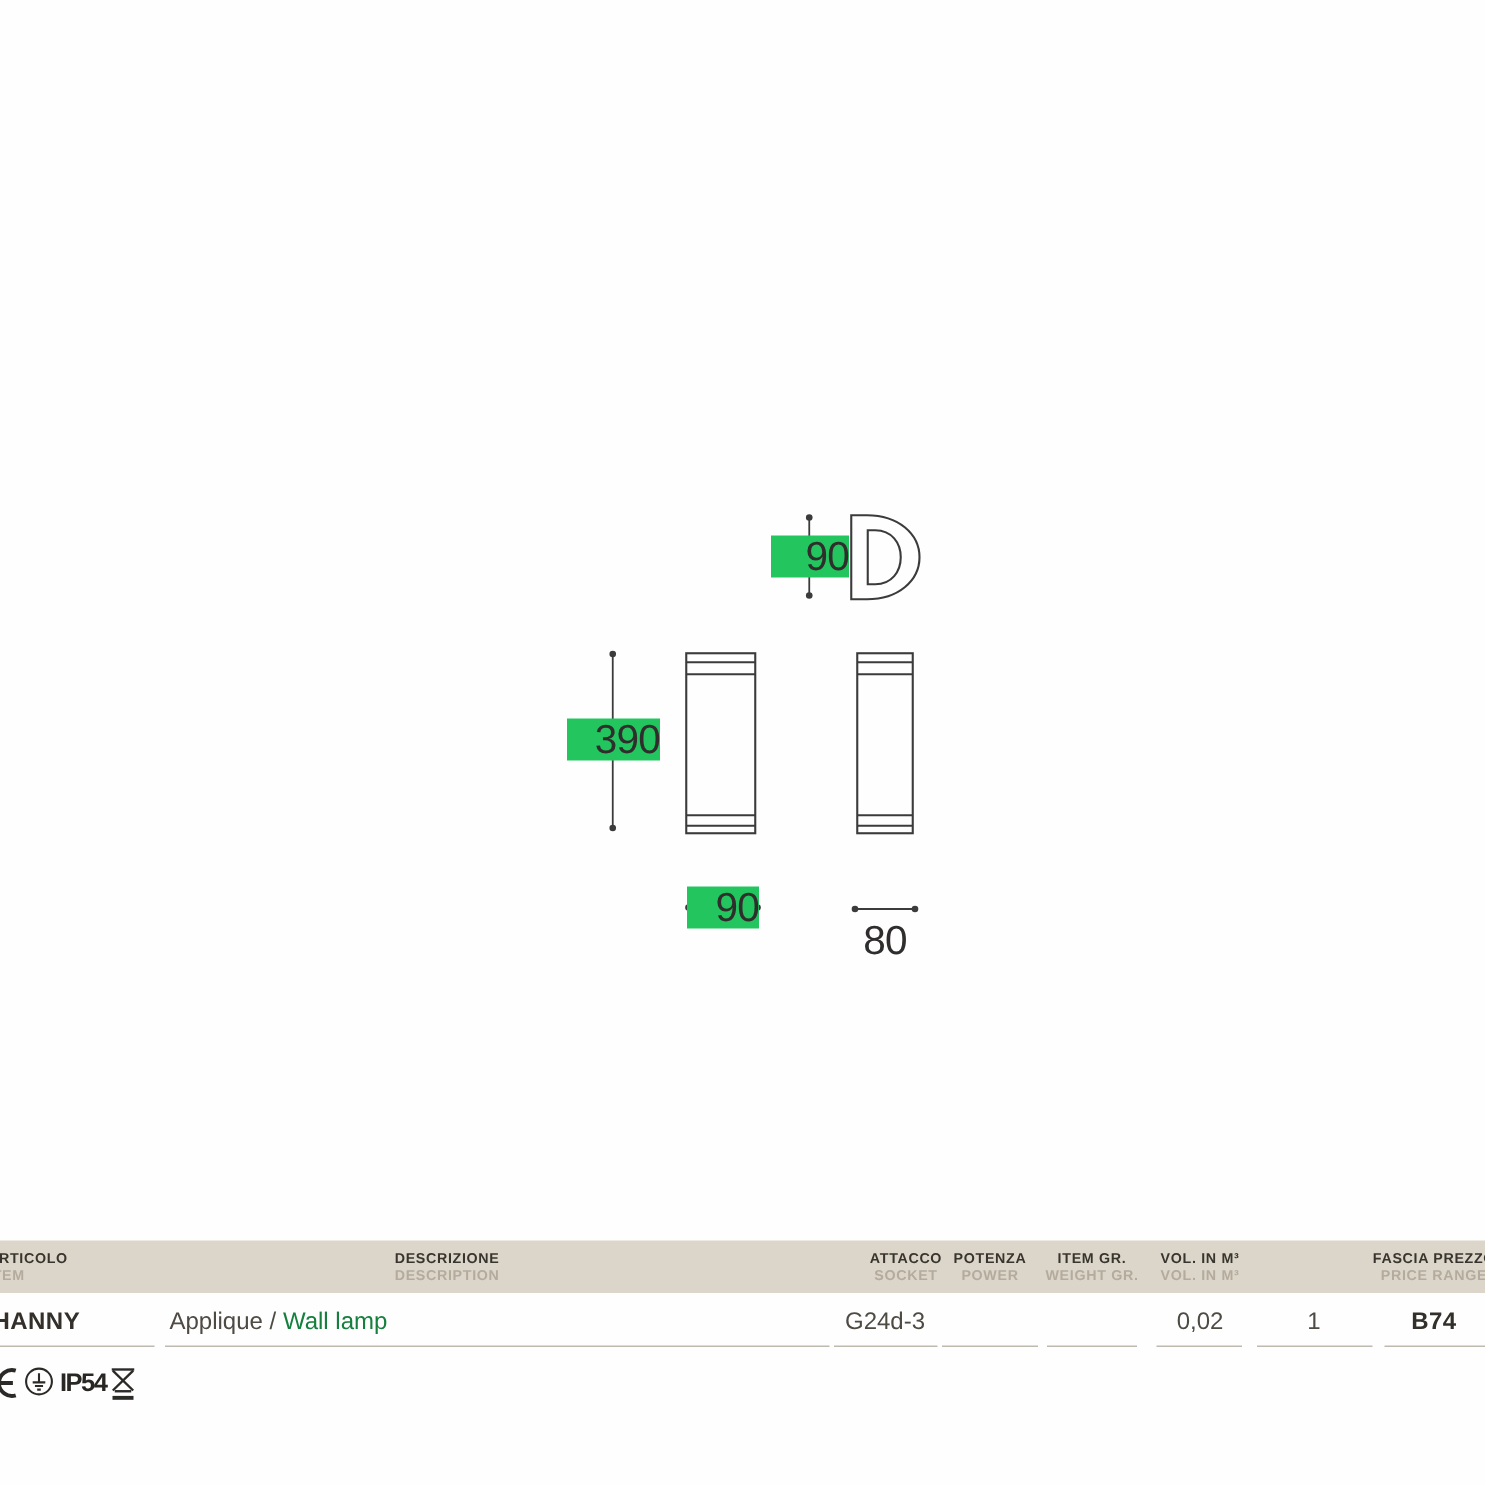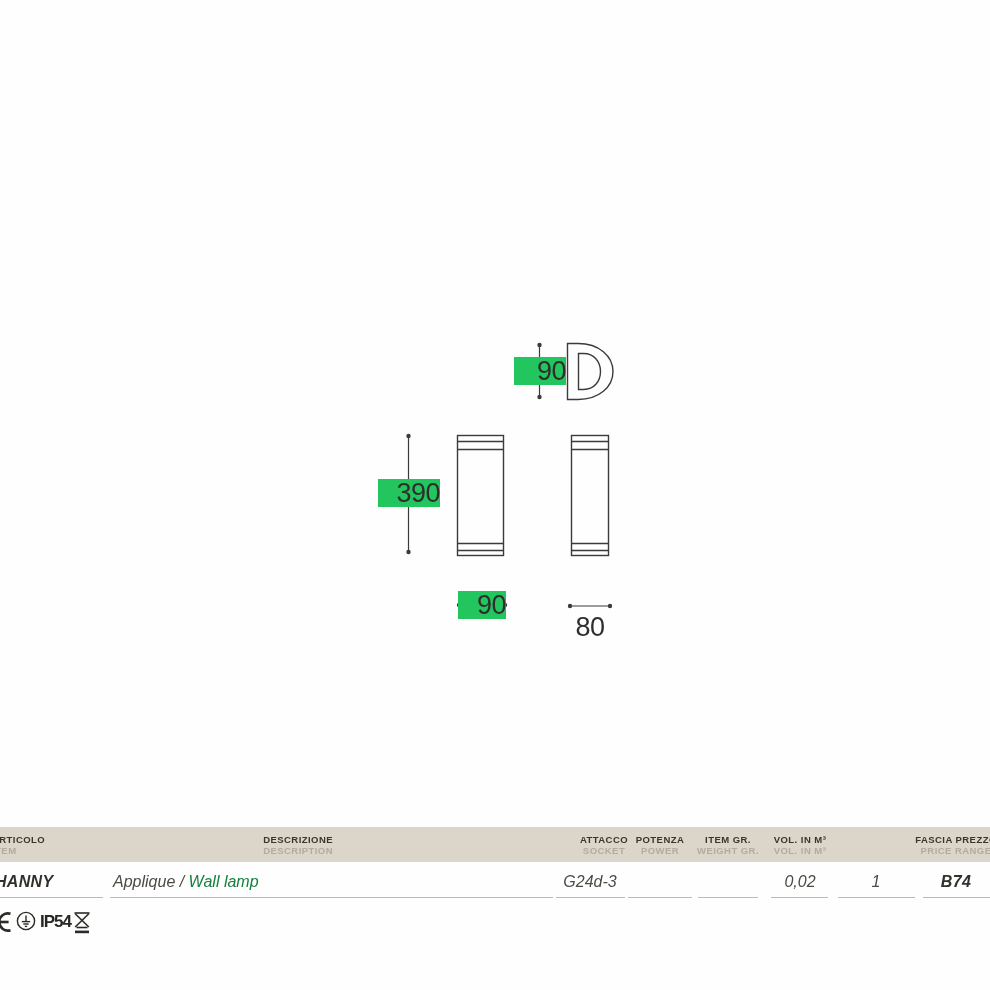--- a/index.html
+++ b/index.html
@@ -43,21 +43,21 @@
   .hc-center { text-align: center; width: 130px; }
   #hc-item        { left: -8px;  width: 120px; }
   #hc-description { left: 113px; width: 220px; text-align: right; }
   #hc-socket { left: 539px; }
   #hc-power  { left: 595px; }
   #hc-weight { left: 663px; }
   #hc-volume { left: 735px; }
   #hc-pieces { left: 811px; }
   #hc-price  { left: 891px; }
 
-  .table-row { position: absolute; left: 0; top: 862px; width: 990px; height: 35px; background: #fefefe; font-style: italic; }
+  .table-row { position: absolute; left: 0; top: 862px; width: 990px; height: 35px; background: #fefefe; }
   .cell {
     position: absolute; top: 0; height: 36px; padding-top: 11px; box-sizing: border-box;
     font-size: 16px; color: #4e4a44; white-space: nowrap;
   }
   .cell.center { text-align: center; width: 130px; }
   .cell.bold { font-weight: bold; color: #33302b; letter-spacing: 0.3px; }
   #cell-item   { left: -5px; width: 130px; }
   #cell-desc   { left: 113px; width: 440px; }
   #cell-desc .muted { color: #15803d; }
   #cell-socket { left: 525px; }

